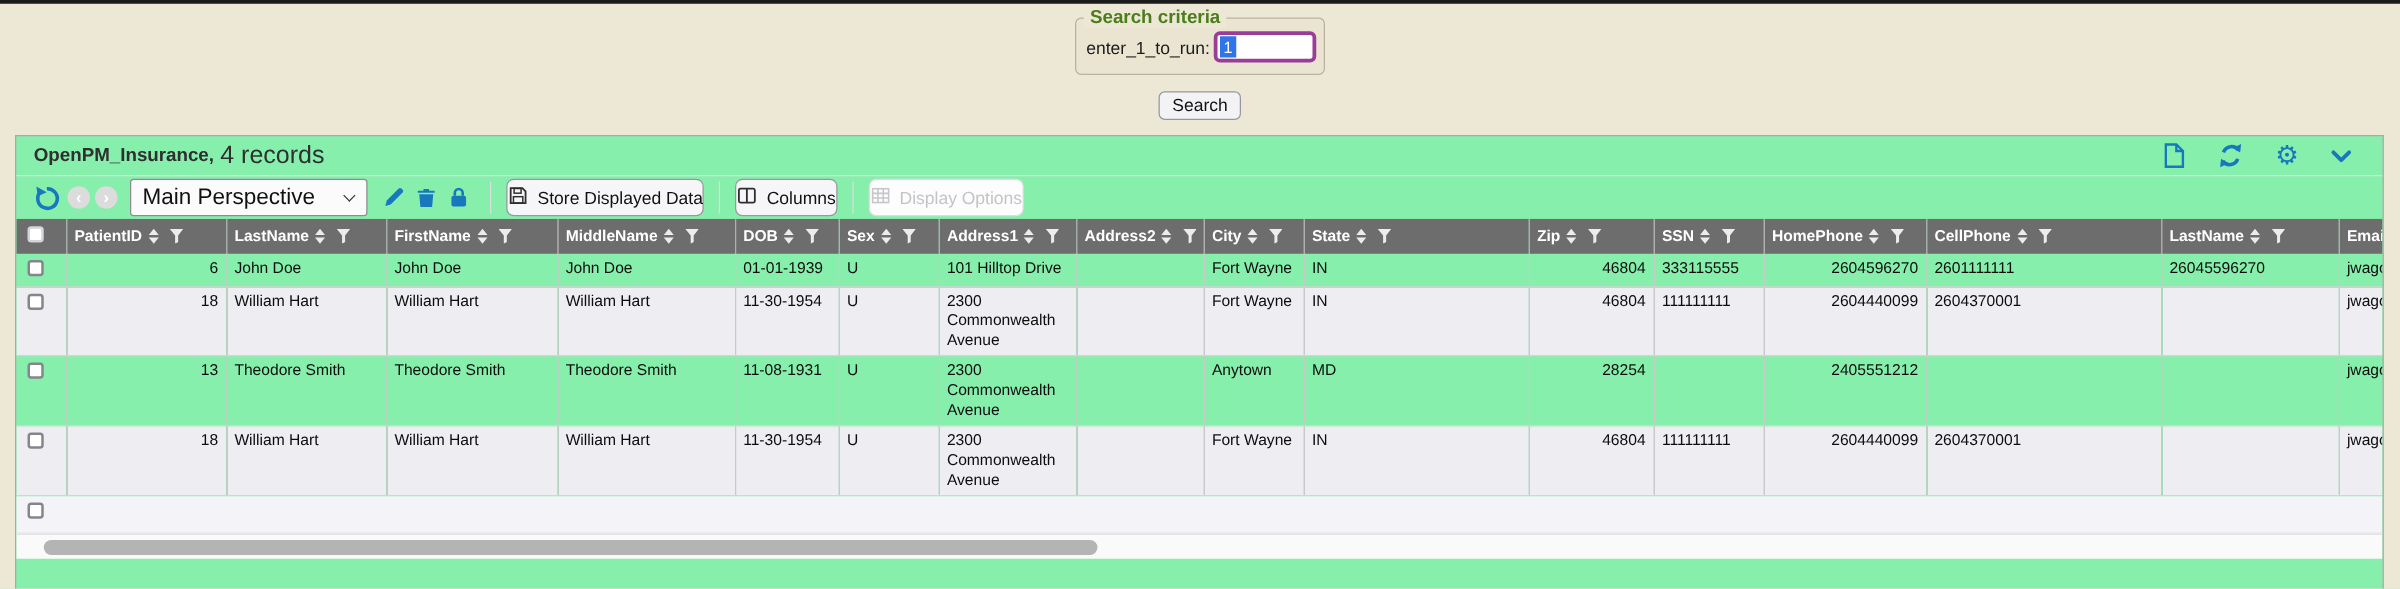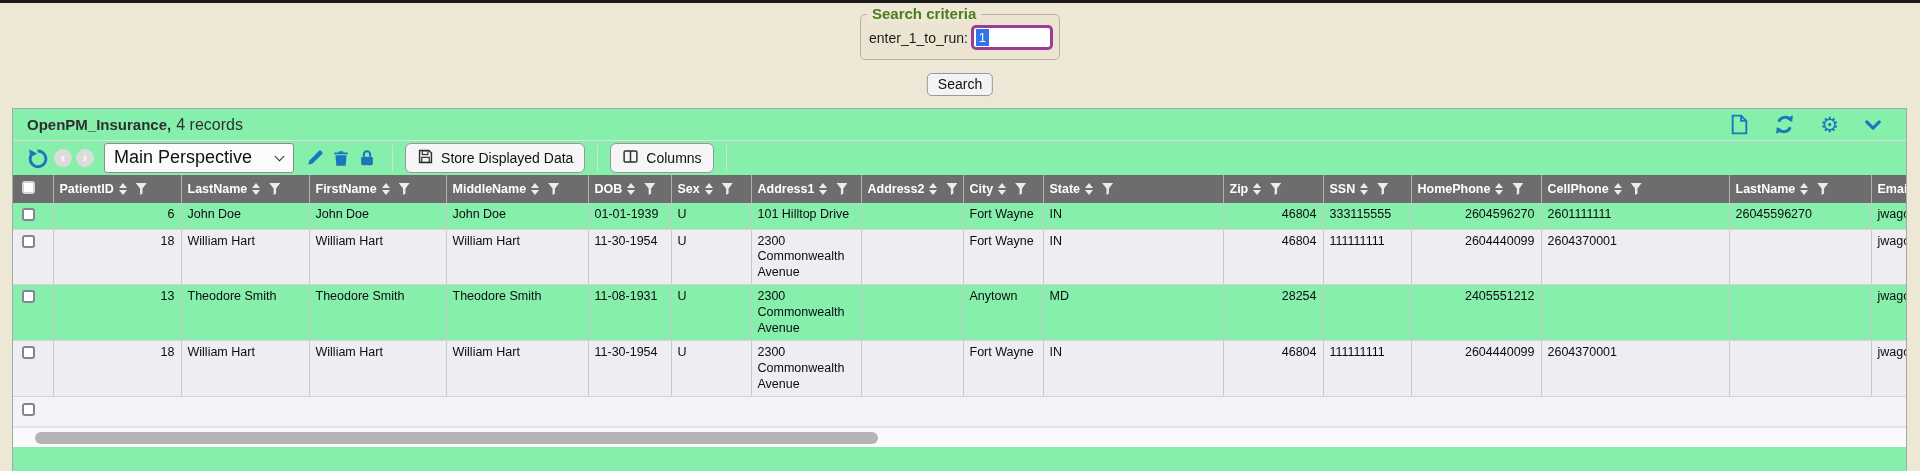--- a/index.html
+++ b/index.html
@@ -20,37 +20,37 @@
   .search-btn { position:absolute; left:50%; transform:translateX(-50%); top:73px;
                 font-size:14px; padding:2px 10px 3px; border:1px solid #97979c; border-radius:5px;
                 background:#f3f3f5; color:#111; font-family:inherit; }
 
   
   .panel { position:absolute; left:12px; top:108px; width:1895px; height:388px;
            background:#86efac; border:1px solid #a8a8a8; overflow:hidden; }
   .titlebar { height:32px; display:flex; align-items:center; padding:0 20px 0 14px;
               border-bottom:1px solid #dedede; }
   .title { font-size:15px; font-weight:bold; color:#2f2f2f; }
-  .records { font-size:16px; color:#2f2f2f; margin-left:5px; }
+  .records { font-size:20px; color:#2f2f2f; margin-left:5px; }
   .tb-icons { margin-left:auto; display:flex; align-items:center; gap:17px; color:#1878BE; }
   .tb-icons .gear-txt { font-size:21px; line-height:1; color:#1878BE; }
 
   
   .toolbar { height:34px; display:flex; align-items:center; padding:0 10px; }
   .icon-btn { background:none; border:none; color:#1878BE; display:flex; align-items:center; padding:0 4px; }
   .navcirc { width:18px; height:18px; border-radius:50%; background:#dcdcdc; color:#fff;
              font-weight:bold; font-size:13px; display:flex; align-items:center; justify-content:center;
              line-height:1; margin:0 2px; border:none; padding-bottom:2px; }
   .select { display:flex; align-items:center; border:1px solid #8d8d8d; border-radius:3px;
             background:#fbfbfb; padding:3px 9px 4px; font-size:18px; color:#111; margin:0 8px; }
   .selchev { width:7px; height:7px; border-right:1.7px solid #333; border-bottom:1.7px solid #333;
              transform:rotate(45deg); margin:-3px 1px 0 24px; }
   .vdiv { width:1px; height:26px; background:#dcdcdc; margin:0 12px; }
   .btn { display:flex; align-items:center; gap:7px; font-size:14px; font-family:inherit; color:#111;
-         padding:4px 11px; border:1px solid #97979c; border-radius:6px; background:#f6f6f8; }
+         padding:4px 0; border:1px solid #97979c; border-radius:6px; background:#f6f6f8; }
   .btn.disabled { color:#c3c3c8; border-color:#dddde0; background:#fdfdfd; }
 
   
   .tablewrap { width:1893px; overflow:hidden; }
   table { table-layout:fixed; border-collapse:collapse; width:2018px; font-size:12.5px; color:#0d0d0d; }
   th { background:#6D6D6D; color:#fff; font-weight:bold; text-align:left; height:28px;
        padding:0 4px 0 6px; border-right:1px solid rgba(255,255,255,.45); }
   .hwrap { display:flex; align-items:center; justify-content:flex-start; overflow:hidden; white-space:nowrap; }
   .hicons { display:flex; align-items:center; gap:9px; margin-left:5px; flex:0 0 auto; }
   .sort { display:flex; flex-direction:column; align-items:center; }
@@ -164,20 +164,32 @@
       <button class="btn">
         <span>
           <svg width="17" height="17" viewBox="0 0 20 20" fill="none" stroke="#2e2e2e" stroke-width="1.7">
               <rect x="2.5" y="3.5" width="15" height="13" rx="1.5"></rect>
               <line x1="10" y1="3.5" x2="10" y2="16.5"></line>
             </svg>
         </span>
         <span>Columns</span>
       </button>
       <div class="vdiv"></div>
+      <button class="btn disabled">
+        <span>
+          <svg width="17" height="17" viewBox="0 0 20 20" fill="none" stroke="#c6c6cb" stroke-width="1.5">
+              <rect x="2.5" y="3.5" width="15" height="13"></rect>
+              <line x1="2.5" y1="7.9" x2="17.5" y2="7.9"></line>
+              <line x1="2.5" y1="12.2" x2="17.5" y2="12.2"></line>
+              <line x1="7.5" y1="3.5" x2="7.5" y2="16.5"></line>
+              <line x1="12.5" y1="3.5" x2="12.5" y2="16.5"></line>
+            </svg>
+        </span>
+        <span>Display Options</span>
+      </button>
     </div>
 
     <div class="tablewrap">
       <table>
           <colgroup>
             <col style="width: 40px;">
             <col style="width: 128px;">
             <col style="width: 128px;">
             <col style="width: 137px;">
             <col style="width: 142px;">

